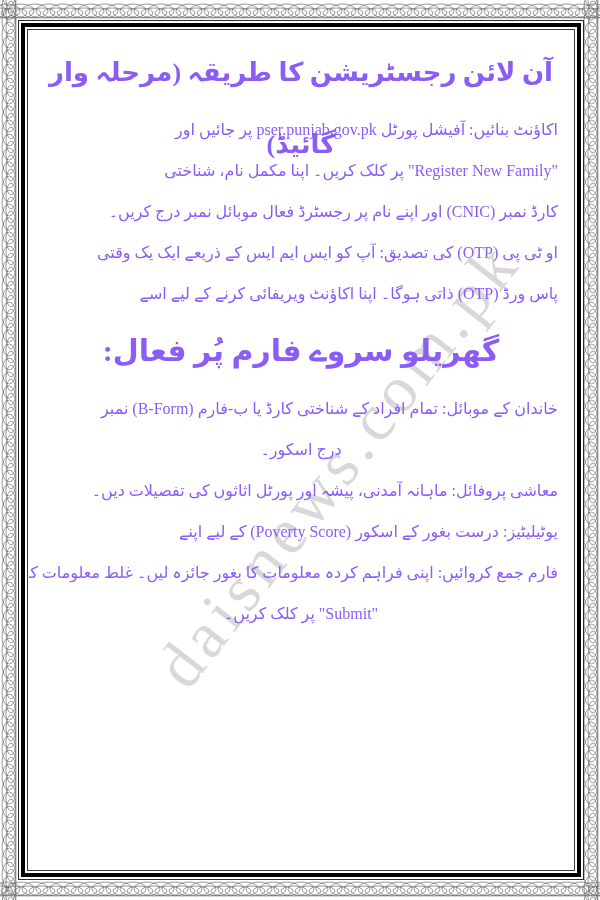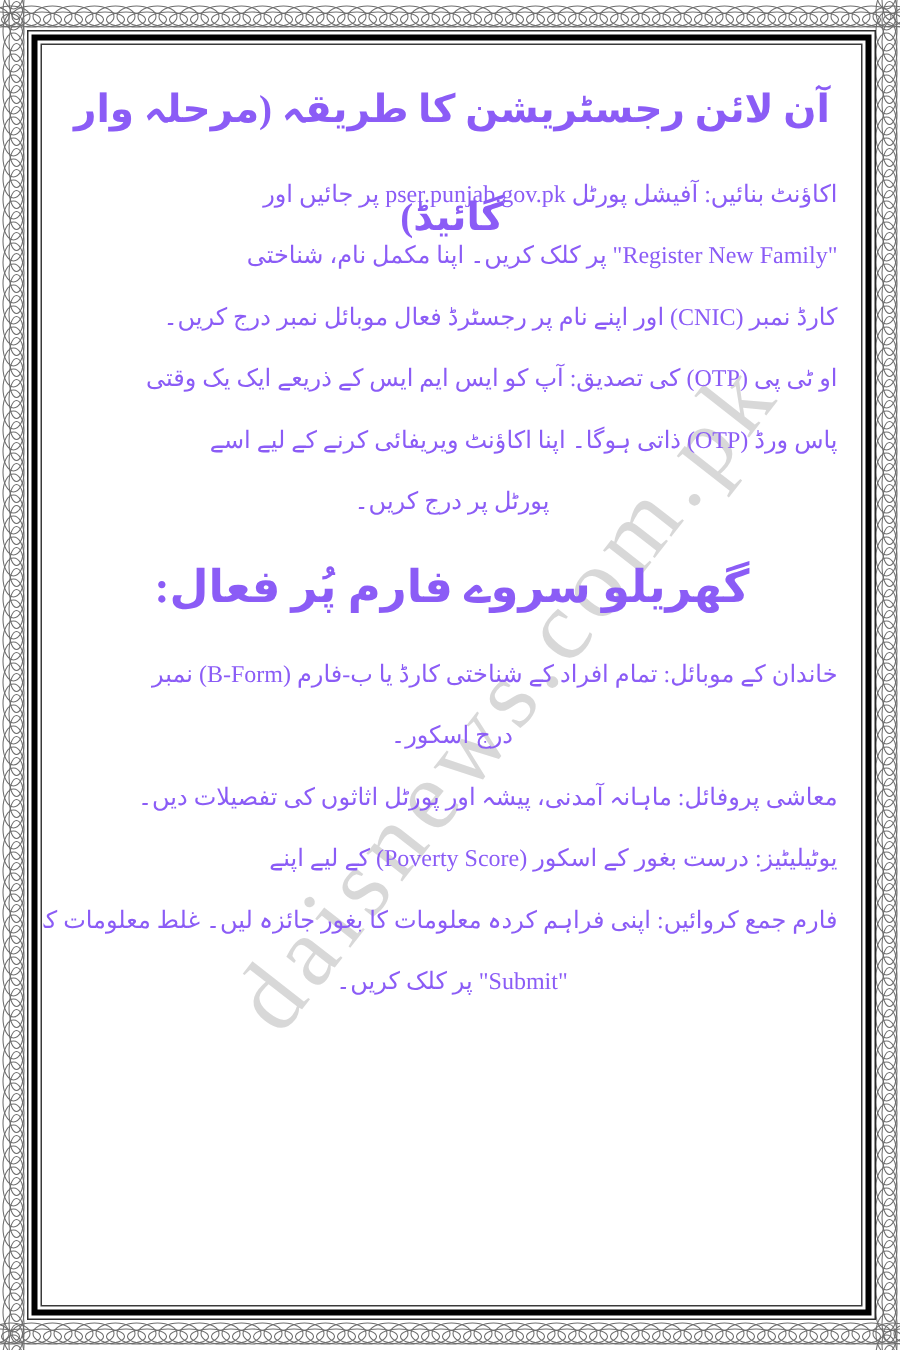--- a/index.html
+++ b/index.html
@@ -507,21 +507,20 @@
       <div class="watermark">daisnews.com.pk</div>
 
       <div class="content">
         <div class="doc-title">آن لائن رجسٹریشن کا طریقہ (مرحلہ وار گائیڈ)</div>
 
         <div class="line">اکاؤنٹ بنائیں: آفیشل پورٹل pser.punjab.gov.pk پر جائیں اور</div>
         <div class="line justify">"Register New Family" پر کلک کریں۔ اپنا مکمل نام، شناختی</div>
         <div class="line justify">کارڈ نمبر (CNIC) اور اپنے نام پر رجسٹرڈ فعال موبائل نمبر درج کریں۔</div>
         <div class="line justify">او ٹی پی (OTP) کی تصدیق: آپ کو ایس ایم ایس کے ذریعے ایک یک وقتی</div>
         <div class="line justify">پاس ورڈ (OTP) ذاتی ہوگا۔ اپنا اکاؤنٹ ویریفائی کرنے کے لیے اسے</div>
-        <div class="line center">پورٹل پر درج کریں۔</div>
 
         <div class="section-heading">گھریلو سروے فارم پُر فعال:</div>
 
         <div class="line justify">خاندان کے موبائل: تمام افراد کے شناختی کارڈ یا ب-فارم (B-Form) نمبر</div>
         <div class="line center">درج اسکور۔</div>
         <div class="line justify">معاشی پروفائل: ماہانہ آمدنی، پیشہ اور پورٹل اثاثوں کی تفصیلات دیں۔</div>
         <div class="line">یوٹیلیٹیز: درست بغور کے اسکور (Poverty Score) کے لیے اپنے</div>
         <div class="line justify">فارم جمع کروائیں: اپنی فراہم کردہ معلومات کا بغور جائزہ لیں۔ غلط معلومات کی</div>
         <div class="line center">"Submit" پر کلک کریں۔</div>
       </div>

